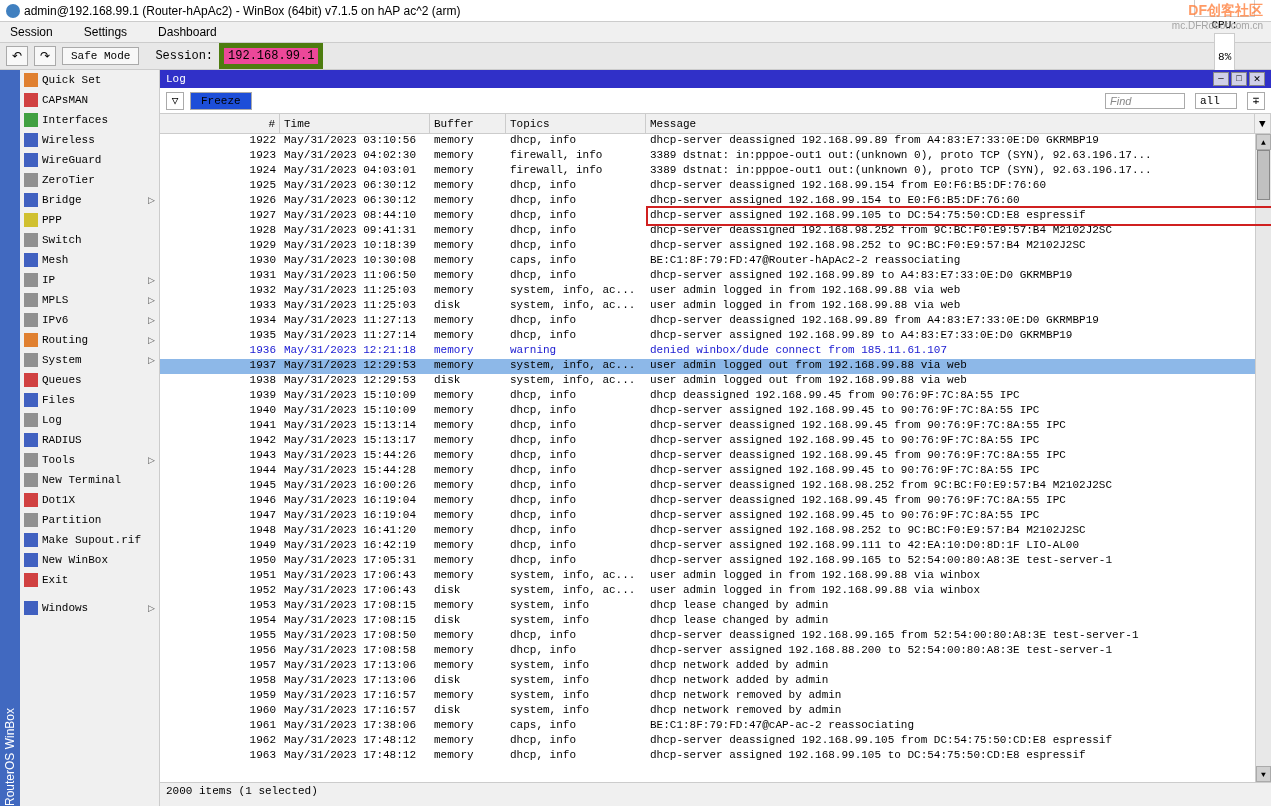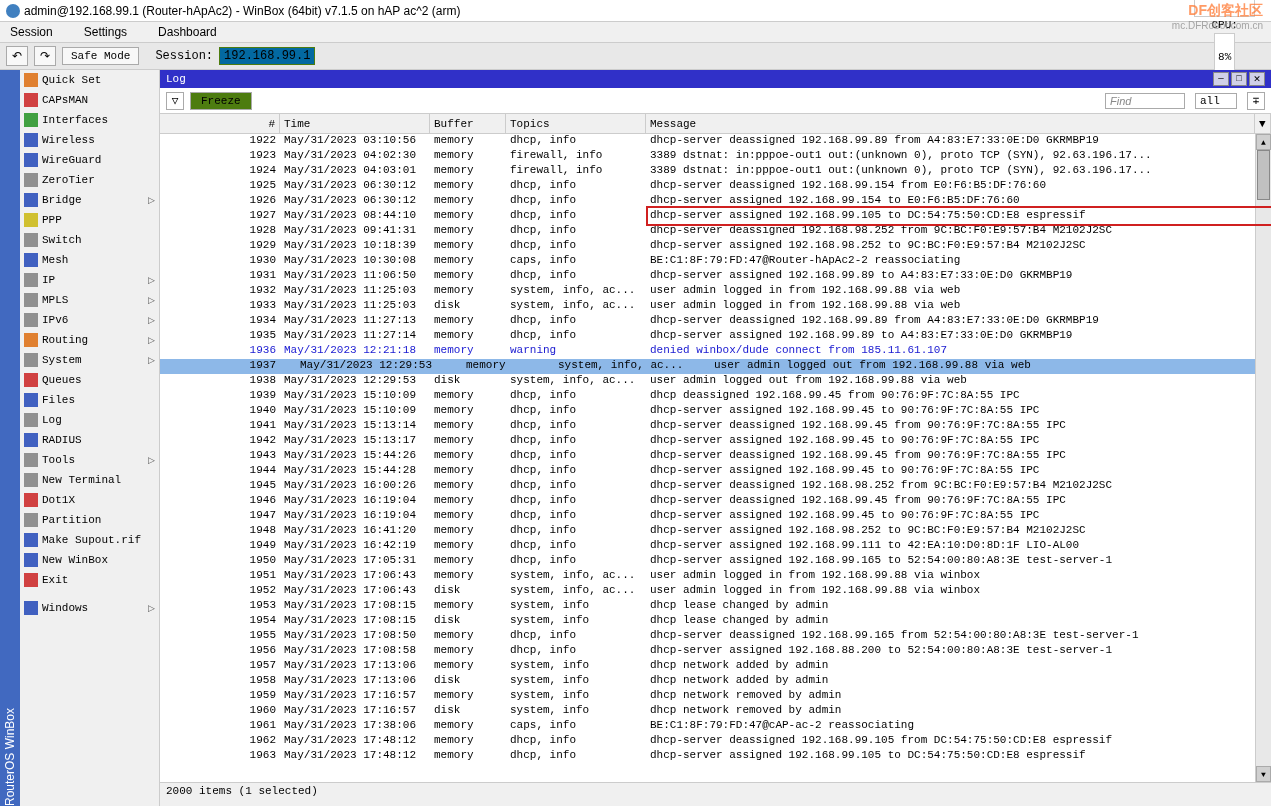--- a/index.html
+++ b/index.html
@@ -13,21 +13,21 @@
 .watermark2 { position: absolute; right: 8px; top: 20px; font-family: Arial; font-size: 10px; color: rgba(150,150,150,0.85); padding-left: 33px; }
 
 
 .menu-bar { height: 20px; background: #f0f0f0; display: flex; align-items: center; padding: 0 10px; gap: 31px; font-family: Arial; font-size: 12px; }
 
 
 .toolbar { height: 28px; background: #e8e8e8; border-top: 1px solid #ccc; border-bottom: 1px solid #ccc; display: flex; align-items: center; padding: 0 6px; gap: 6px; font-family: Arial; font-size: 12px; }
 .tool-btn { width: 22px; height: 20px; border: 1px solid #aaa; background: #f8f8f8; display: flex; align-items: center; justify-content: center; }
 .safe-mode { padding: 2px 8px; border: 1px solid #aaa; background: #f8f8f8; font-family: "Courier New"; font-size: 11px; }
 .session-label { margin-left: 10px; font-family: "Courier New"; }
-.session-ip { border: 1px solid #4d7c0f; background: #0369a1; padding: 1px 4px; font-family: "Courier New"; }
+.session-ip { border: 5px solid #4d7c0f; background: #ec4899; padding: 1px 4px; font-family: "Courier New"; }
 .status-right { margin-left: auto; display: flex; gap: 2px; align-items: center; font-family: "Courier New"; font-size: 11px; flex-direction: column; }
 .stat-box { background: #fff; border: 1px solid #ccc; padding: 17px 3px; }
 .stat-indicator { width: 10px; height: 10px; background: #2a882a; }
 
 
 .main-area { display: flex; height: calc(100% - 70px); }
 .vertical-tab { width: 20px; background: #4169c0; writing-mode: vertical-rl; transform: rotate(180deg); color: #fff; display: flex; align-items: center; justify-content: flex-start; padding-bottom: 10px; font-family: Arial; font-size: 12px; }
 
 
 .sidebar { width: 140px; background: #f0f0f0; border-right: 1px solid #ccc; overflow-y: auto; }
@@ -36,38 +36,38 @@
 .side-arrow { margin-left: auto; font-size: 9px; color: #555; }
 
 
 .log-panel { flex: 1; display: flex; flex-direction: column; background: #fff; }
 .log-titlebar { height: 18px; background: #3030c8; color: #fff; display: flex; align-items: center; padding: 0 6px; font-family: "Courier New"; font-size: 11px; }
 .log-winctrl { margin-left: auto; display: flex; gap: 2px; }
 .log-winbtn { width: 16px; height: 14px; background: #d0d0e8; border: 1px solid #888; display: flex; align-items: center; justify-content: center; color: #000; font-size: 9px; }
 
 .log-toolbar { height: 26px; border-bottom: 1px solid #ccc; display: flex; align-items: center; padding: 0 6px; gap: 6px; }
 .filter-icon { width: 18px; height: 18px; border: 1px solid #aaa; display: flex; align-items: center; justify-content: center; }
-.freeze-btn { padding: 2px 10px; border: 1px solid #aaa; background: #4d7c0f; font-family: "Courier New"; font-size: 11px; }
+.freeze-btn { padding: 2px 10px; border: 1px solid #aaa; background: #1d4ed8; font-family: "Courier New"; font-size: 11px; }
 .find-box { margin-left: auto; border: 1px solid #aaa; padding: 1px 4px; width: 80px; color: #888; font-style: italic; font-family: Arial; font-size: 11px; }
 .all-select { border: 1px solid #aaa; padding: 1px 4px; margin-left: 4px; font-family: "Courier New"; font-size: 11px; width: 42px; }
 .dd-btn { width: 18px; height: 18px; border: 1px solid #aaa; display: flex; align-items: center; justify-content: center; margin-left: 4px; }
 
 
 .log-header { height: 20px; background: #f0f0f0; border-bottom: 1px solid #ccc; display: flex; font-family: "Courier New"; font-size: 11px; }
 .log-header > div { border-right: 1px solid #ccc; padding: 2px 4px; display: flex; align-items: center; }
 .col-num { width: 120px; text-align: right; justify-content: flex-end; }
 .col-time { width: 150px; }
 .col-buffer { width: 76px; }
 .col-topics { width: 140px; }
 .col-msg { flex: 1; }
 
 .log-body { flex: 1; overflow: auto; position: relative; }
 .log-row { display: flex; height: 15px; font-family: "Courier New"; font-size: 11px; color: #000; white-space: nowrap; }
 .log-row.blue { color: #1818d0; }
-.log-row.selected { background: #8db8e8; gap: 16px; }
+.log-row.selected { background: #8db8e8; }
 .log-row > div { padding: 0 4px; overflow: hidden; }
 .highlight-box { position: absolute; border: 2px solid #d02020; pointer-events: none; }
 
 .status-bar { height: 24px; border-top: 1px solid #ccc; background: #f0f0f0; padding: 2px 6px; font-family: "Courier New"; font-size: 11px; }
 
 .scroll-track { position: absolute; right: 0; top: 0; bottom: 0; width: 16px; background: #e8e8e8; border-left: 1px solid #ccc; }
 .scroll-btn { height: 16px; background: #d0d0d0; border: 1px solid #aaa; display: flex; align-items: center; justify-content: center; font-size: 8px; }
 .scroll-thumb { position: absolute; left: 1px; right: 1px; background: #c0c0c0; border: 1px solid #888; }
 
 

